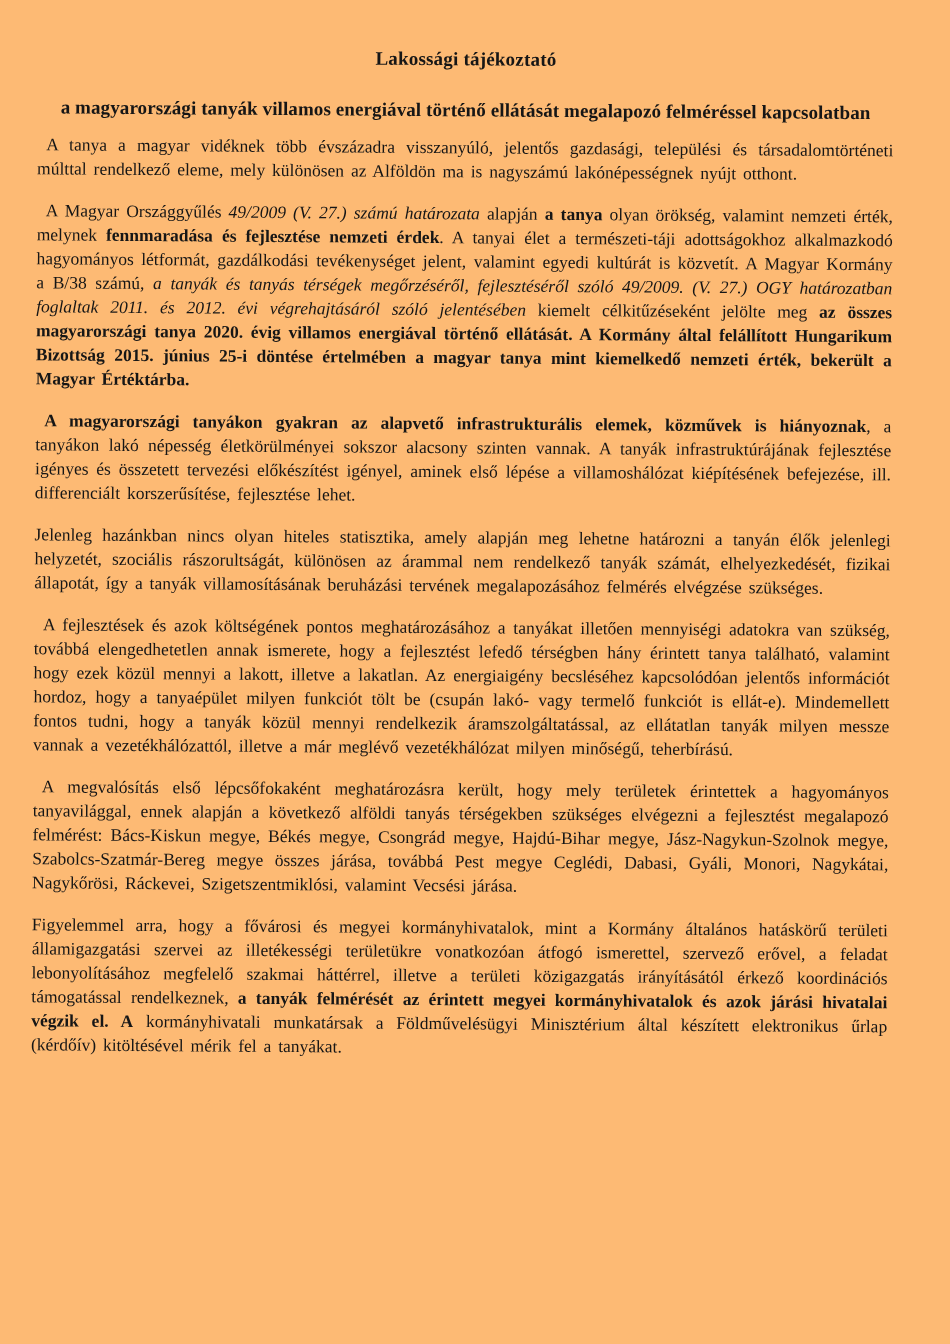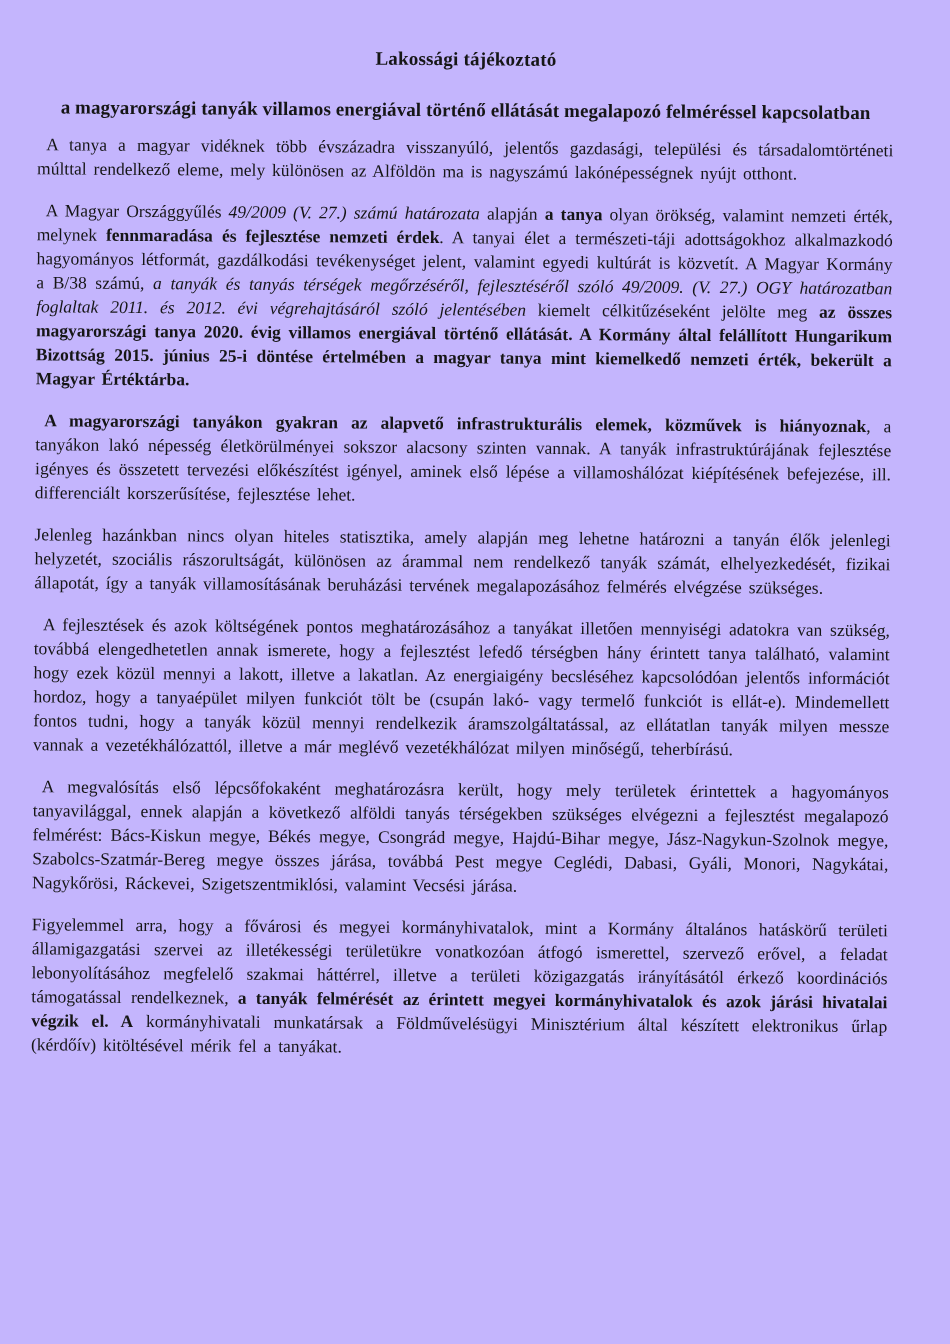--- a/index.html
+++ b/index.html
@@ -4,21 +4,21 @@
 <style>
   html, body {
     margin: 0;
     padding: 0;
     background: #ffffff;
   }
   .page {
     position: relative;
     width: 950px;
     height: 1344px;
-    background: #c4b5fd;
+    background: #fdba74;
     overflow: hidden;
     font-family: "Liberation Serif", "DejaVu Serif", serif;
     color: #161616;
   }
   .content {
     position: absolute;
     top: 48px;
     left: 38px;
     right: 56px;
     transform: rotate(0.4deg);

